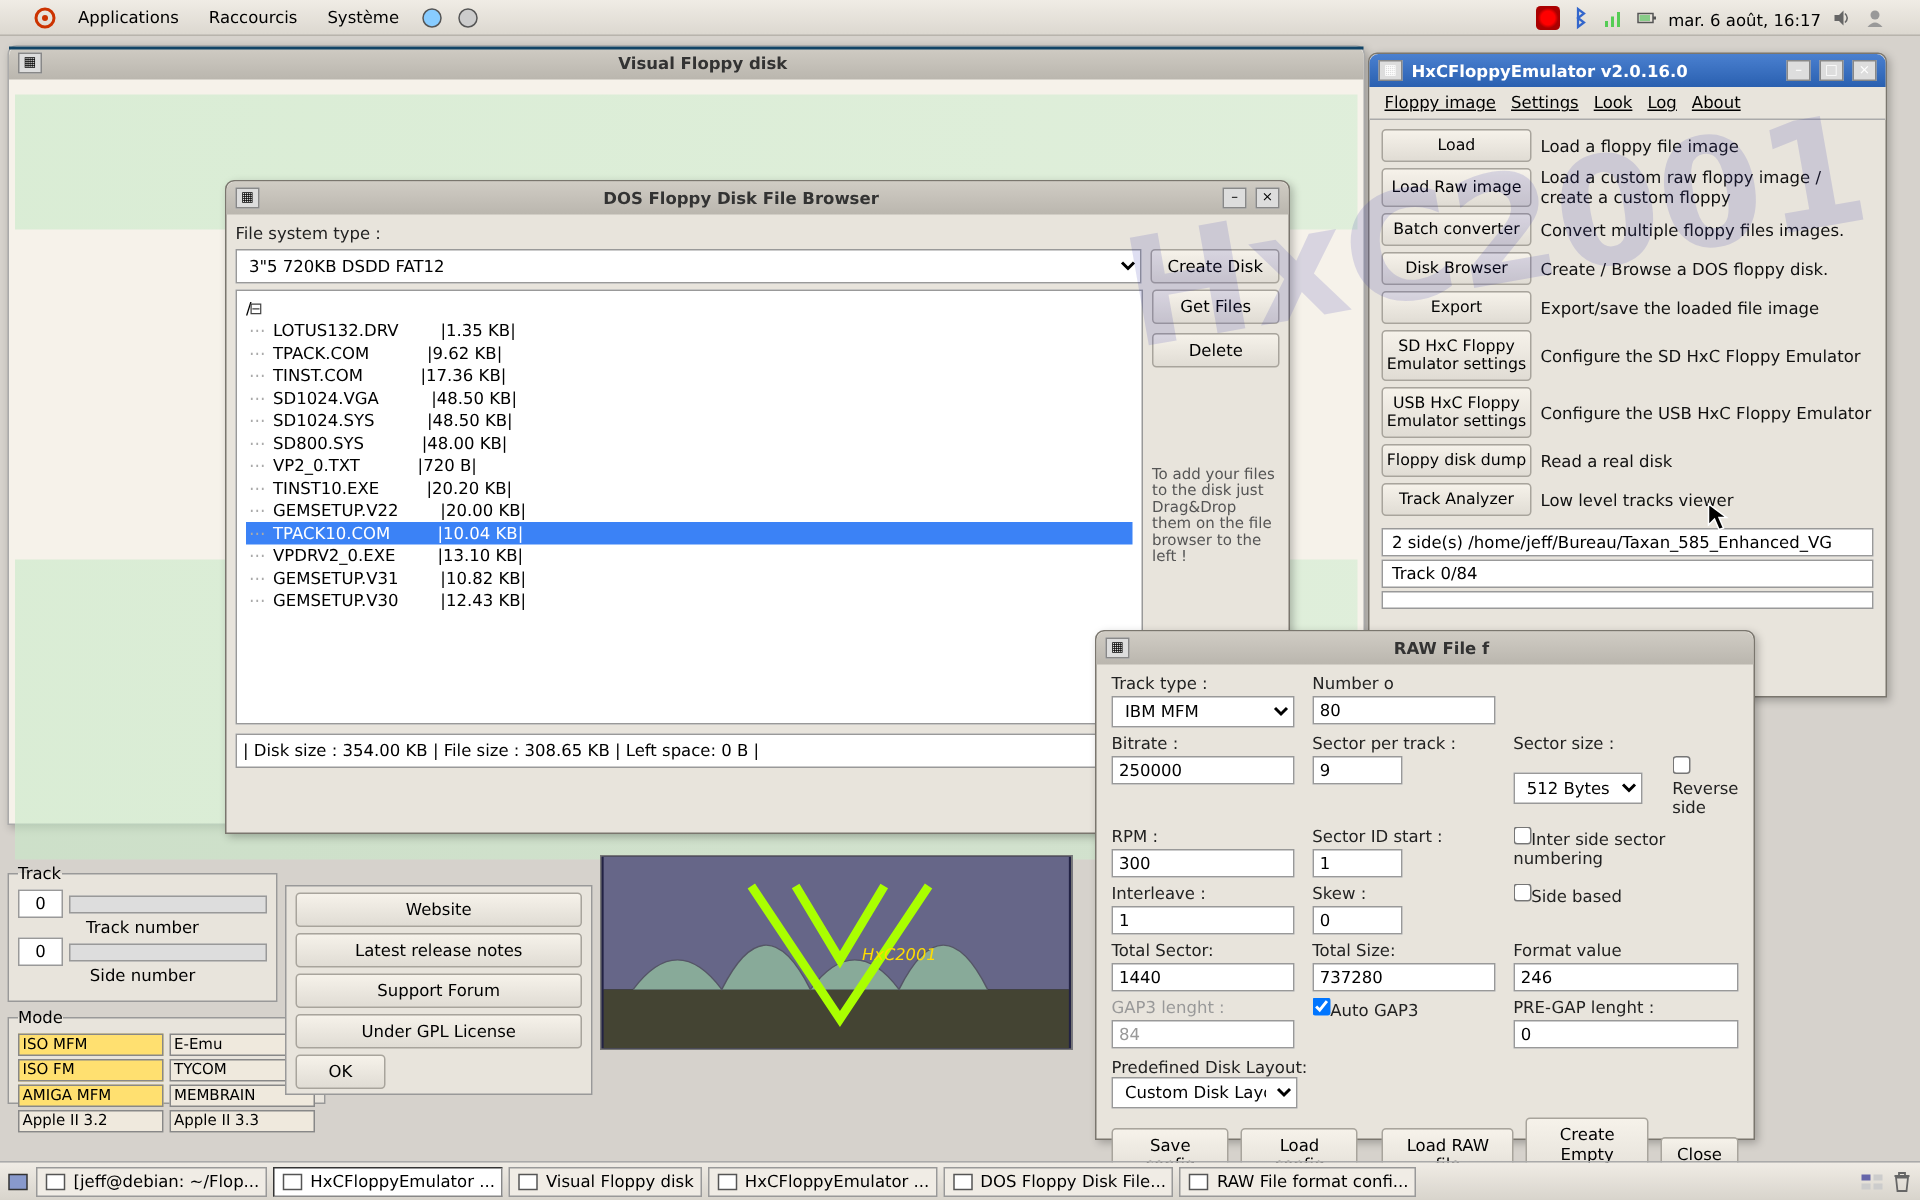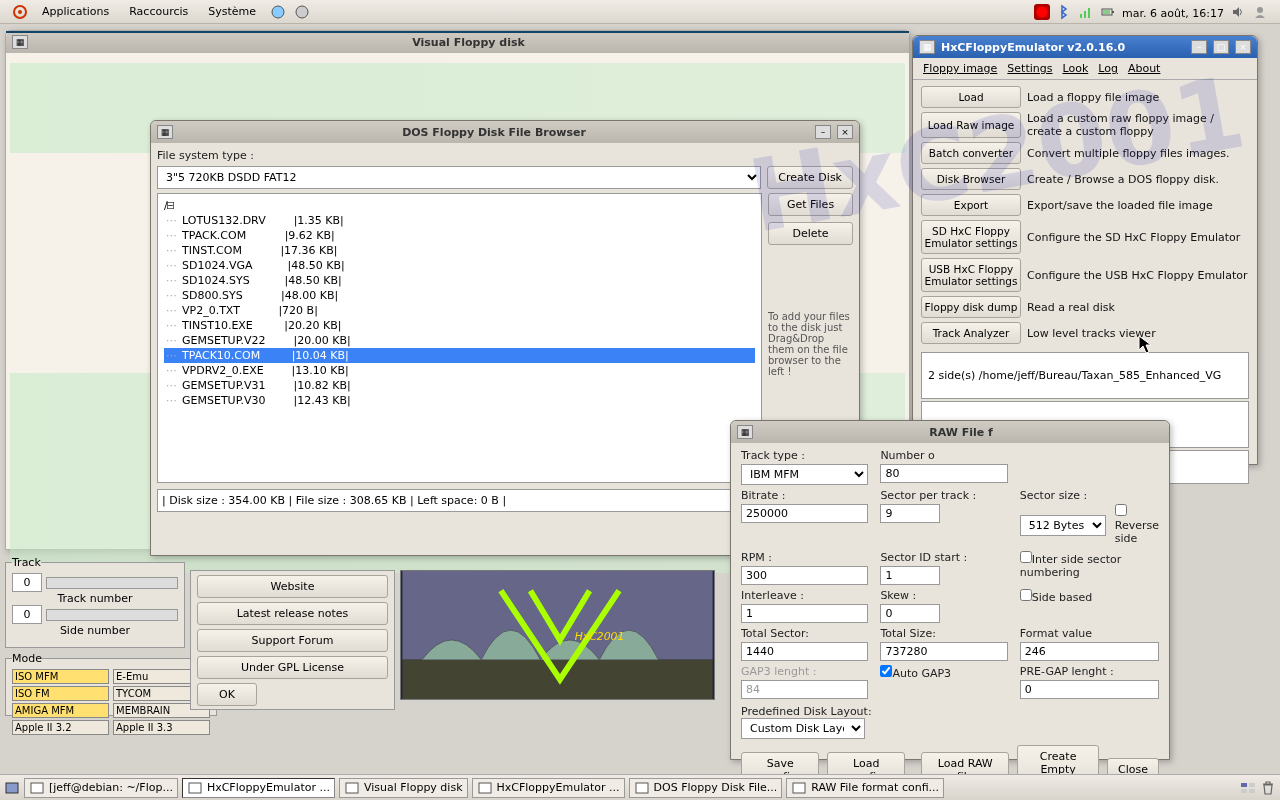--- a/index.html
+++ b/index.html
@@ -1,17 +1,17 @@
 <!DOCTYPE html>
 <html><head>
 <meta charset="utf-8">
 <style>
 * { box-sizing: border-box; font-family: "DejaVu Sans", sans-serif; font-size: 11px; margin: 0; padding: 0; }
 body { background: #d6d2cc; width: 1280px; height: 800px; overflow: hidden; position: relative; }
-.topbar { height: 24px; background: linear-gradient(#f0ece5,#dcd8d0); border-bottom: 1px solid #b8b4ac; display: flex; align-items: center; padding: 0 12px; gap: 8px; }
+.topbar { height: 24px; background: linear-gradient(#f0ece5,#dcd8d0); border-bottom: 1px solid #b8b4ac; display: flex; align-items: center; padding: 0 22px; gap: 8px; }
 .topbar .menu { padding: 2px 6px; cursor: pointer; }
 .topbar .spacer { flex: 1; }
 .topbar .tray { display: flex; align-items: flex-end; gap: 6px; }
 .tray-icon { width: 16px; height: 16px; display:inline-block; }
 .debian-logo { width:16px; height:16px; color:#c30; }
 .cross-icon { width:16px; height:16px; background: radial-gradient(circle,#f00 40%, #a00 60%); border-radius: 3px; }
 .window { position: absolute; background: #e8e4dc; border: 1px solid #7a766e; border-radius: 6px 6px 0 0; box-shadow: 2px 2px 6px rgba(0,0,0,.25); }
 .titlebar { height: 22px; background: linear-gradient(#d0ccc4,#bab6ae); display:flex; align-items:center; padding:0 6px; gap:6px; border-radius:6px 6px 0 0; }
 .titlebar .title { flex:1; text-align:center; font-weight:bold; color:#333; }
 .titlebar.blue { background: linear-gradient(#4a80d0,#2a60b0); color:#fff; }
@@ -32,29 +32,29 @@
 .file-tree .row::before { content:"⋯"; position:absolute; left:2px; color:#aaa; }
 .file-tree .row.sel { background:#3b82f6; color:#fff; }
 .file-tree .root { padding-left:0; }
 .file-tree .root::before { content:"⊟"; color:#444; }
 
 .hxc { top:35px; left:912px; width:346px; height:430px; }
 .menubar { background:#e8e4dc; border-bottom:1px solid #aaa; display:flex; gap:10px; padding:4px 10px; }
 .menubar span { cursor:pointer; }
 .hxc-grid { display:grid; grid-template-columns: 100px 1fr; gap:4px 6px; padding:6px 8px; }
 .hxc-grid .desc { font-size:11px; color:#111; align-self:center; }
-.hxc-status { margin:2px 8px; border:1px solid #999; background:#fff; padding:16px 6px; font-size:11px; }
+.hxc-status { margin:2px 8px; border:1px solid #999; background:#fff; padding:2px 6px; font-size:11px; }
 .hxc-bg { position:absolute; top:60px; right:10px; opacity:.15; pointer-events:none; font-size:100px; color:#33a; font-weight:bold; transform:rotate(-10deg); }
 
 .rawfile { top:420px; left:730px; width:440px; height:340px; }
 .rawgrid { display:grid; grid-template-columns: 1fr 1fr 1fr; gap:4px 12px; padding:6px 10px; }
 .rawgrid label { display:block; margin-bottom:2px; }
 .raw-bottom { display:flex; gap:8px; padding:6px 10px; align-items:center; }
 
-.panel { position:absolute; background:#e8e4dc; border:1px solid #999; padding:4px 6px; }
+.panel { position:absolute; background:#e8e4dc; border:1px solid #999; padding:4px 6px;margin-top:20px; }
 .track-panel { top:556px; left:5px; width:180px; height:92px; }
 .mode-panel { top:652px; left:5px; width:212px; height:64px; }
 .mode-panel .mode-row { display:flex; gap:4px; margin-bottom:2px; }
 .mode-btn { flex:1; border:1px solid #888; background:#efe9dd; font-size:10px; padding:1px 2px; text-align:left; cursor:pointer; }
 .mode-btn.on { background:#ffe070; }
 .links-panel { top:570px; left:190px; width:205px; height:140px; display:flex; flex-direction:column; gap:4px; }
 .gfx-panel { top:570px; left:400px; width:315px; height:130px; background:#224; border:1px solid #777; position:absolute; overflow:hidden; }
 .gfx-panel svg { width:100%; height:100%; }
 
 .taskbar { position:absolute; bottom:0; left:0; right:0; height:26px; background:linear-gradient(#f0ece5,#d8d4cc); border-top:1px solid #aaa; display:flex; align-items:center; padding:0 4px; gap:4px; }
@@ -223,21 +223,21 @@
     <div>
       <label>Bitrate :</label>
       <input class="fld" style="width: 100%;" value="250000">
     </div>
     <div>
       <label>Sector per track :</label>
       <input class="fld" style="width: 60px;" value="9">
     </div>
     <div>
       <label>Sector size :</label>
-      <div style="display:flex; gap:9px; align-items:center;">
+      <div style="display:flex; gap:20px; align-items:center;">
         <select class="fld"><option>512 Bytes</option></select>
         <label class="checkbox"><input type="checkbox" style=""><span>Reverse side</span></label>
       </div>
     </div>
     <div>
       <label>RPM :</label>
       <input class="fld" style="width: 100%;" value="300">
     </div>
     <div>
       <label>Sector ID start :</label>

